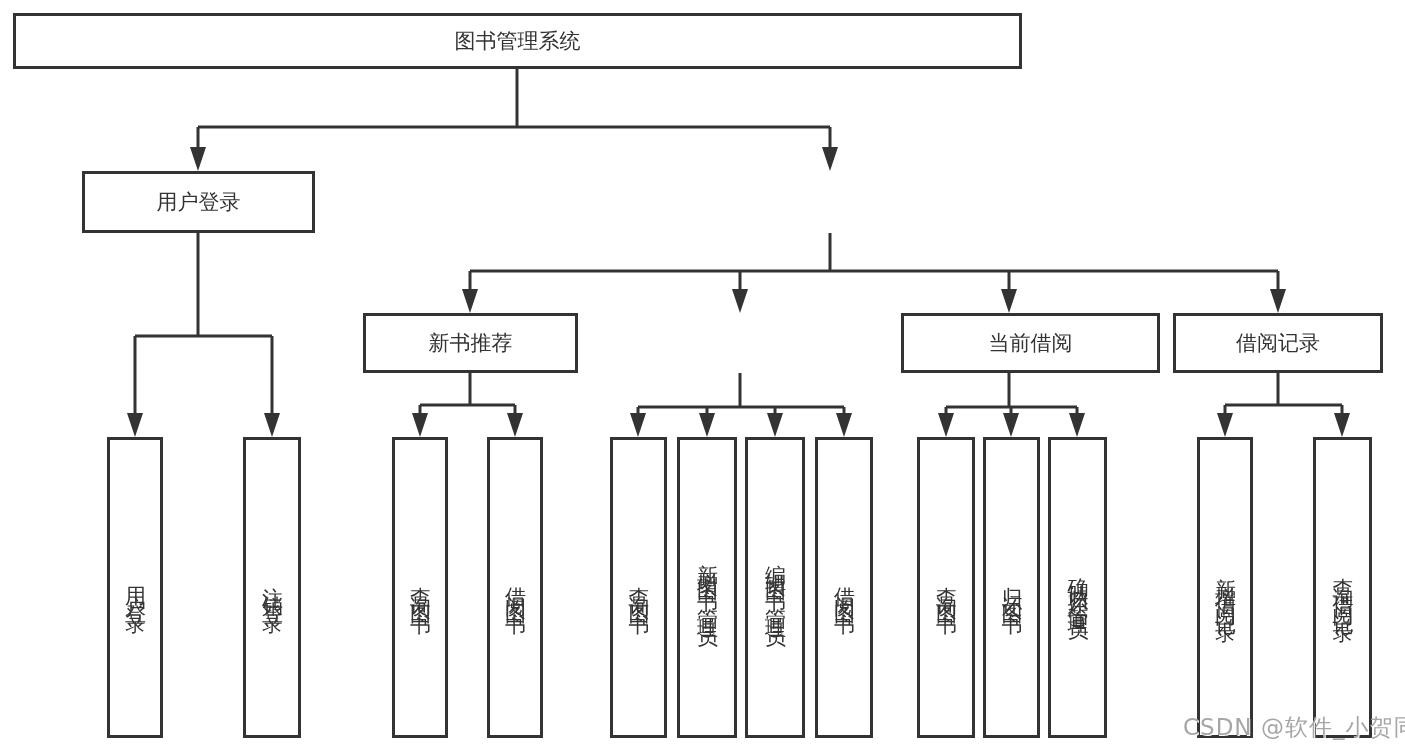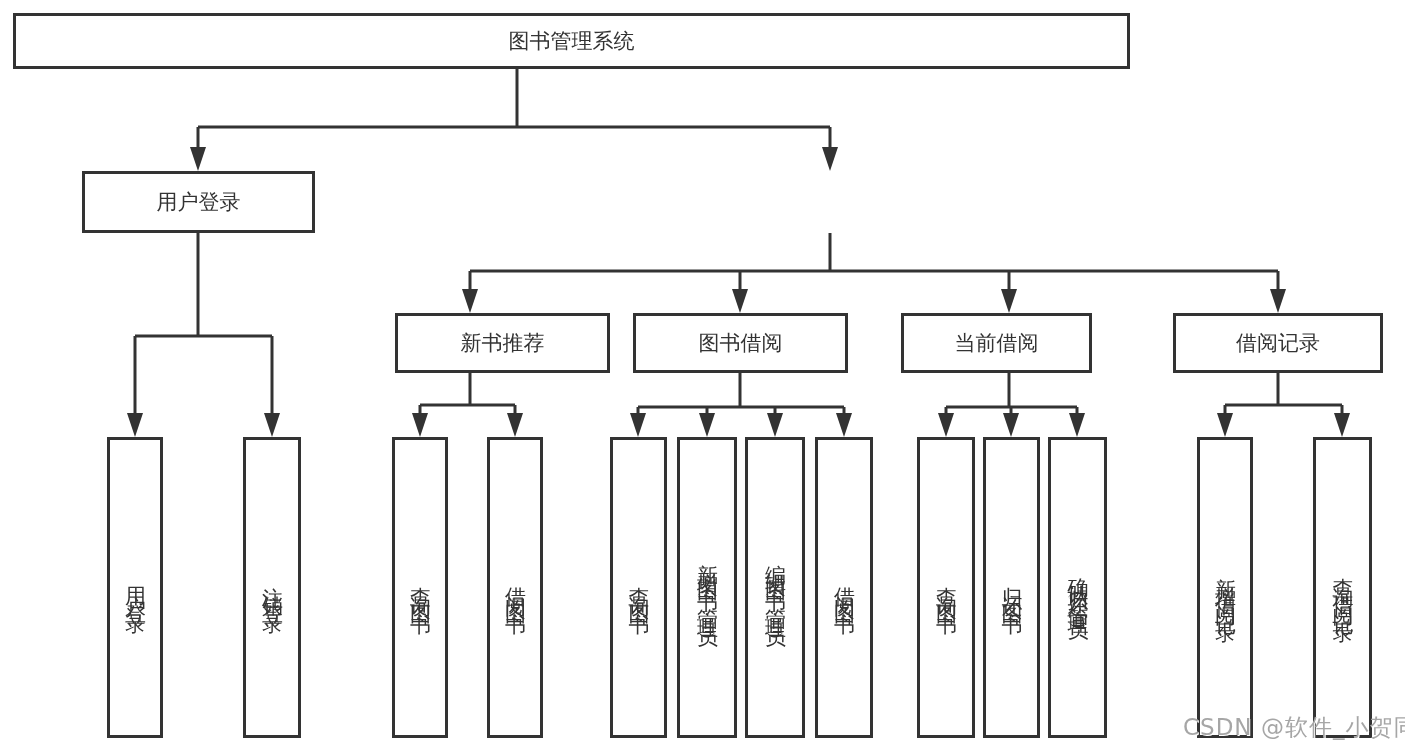--- a/index.html
+++ b/index.html
@@ -15,21 +15,21 @@
     position:absolute;
     box-sizing:border-box;
     border:3px solid #333;
     background:#fff;
     color:#333;
     display:flex;align-items:center;justify-content:center;
     font-size:21px;
     z-index:1;
     text-align:center;
   }
-  .h0{left:13px;top:13px;width:1117px;height:56px;}
+  .h0{left:13px;top:13px;width:1009px;height:56px;}
   .lvl2{top:171px;height:62px;}
   .lvl3{top:313px;height:60px;}
   .leaf{
     top:437px;height:301px;
     writing-mode:vertical-rl;
     letter-spacing:9px;
     line-height:1;
     padding:4px 0;
   }
   .watermark{
@@ -114,23 +114,22 @@
       <polygon points="1077,437 1069,413 1085,413"></polygon>
       <polygon points="1225,437 1217,413 1233,413"></polygon>
       <polygon points="1342,437 1334,413 1350,413"></polygon>
     </g>
   </svg>
 
   <div class="node h0">图书管理系统</div>
 
   <div class="node lvl2" style="left:82px;width:233px;">用户登录</div>
 
-  <div class="node lvl3" style="left:363px;width:215px;margin-left:32px;">新书推荐</div>
-  <div class="node lvl3" style="left:633px;width:215px;">图书借阅</div>
-  <div class="node lvl3" style="left:901px;width:191px;">当前借阅</div>
+  <div class="node lvl3" style="left:363px;width:215px;">新书推荐</div>
+  <div class="node lvl3" style="left:901px;width:259px;">当前借阅</div>
   <div class="node lvl3" style="left:1173px;width:210px;">借阅记录</div>
 
   <div class="node leaf" style="left:107px;width:56px;">用户登录</div>
   <div class="node leaf" style="left:243px;width:58px;">注销登录</div>
 
   <div class="node leaf" style="left:392px;width:56px;">查询图书</div>
   <div class="node leaf" style="left:487px;width:56px;">借阅图书</div>
 
   <div class="node leaf" style="left:610px;width:57px;">查询图书</div>
   <div class="node leaf" style="left:677px;width:60px;">新增图书（管理员）</div>

